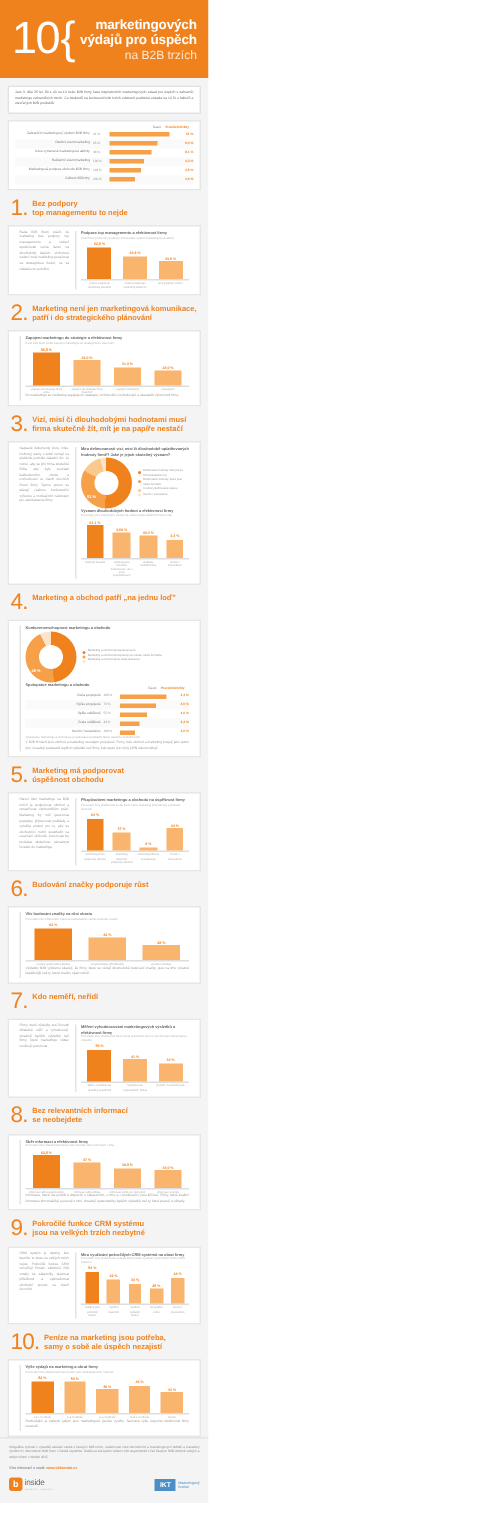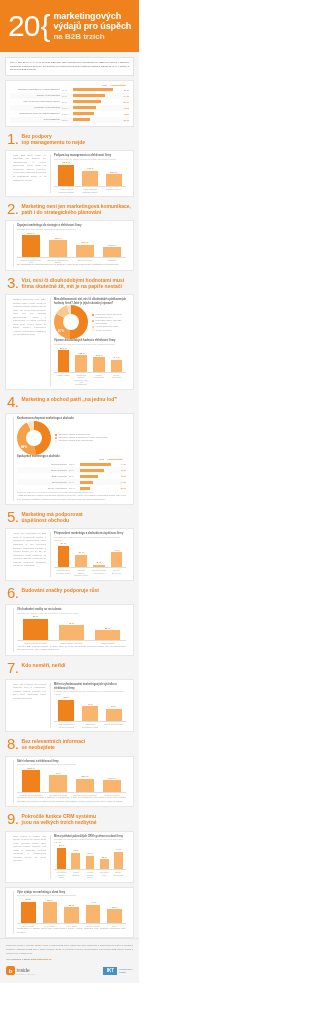--- a/index.html
+++ b/index.html
@@ -26,24 +26,24 @@
     letter-spacing: -1px;
     color: #ffffff;
   }
   .header-brace {
     font-size: 30px;
     font-weight: 200;
     line-height: 1;
     margin: 0 3px 0 1px;
     color: #ffffff;
   }
-  .header-txt { line-height: 1.18; }
+  .header-txt { line-height: 1.18; text-align: right; }
   .header-l1 { font-size: 9px; font-weight: bold; letter-spacing: -0.1px; }
   .header-l2 { font-size: 9px; font-weight: bold; letter-spacing: -0.1px; }
-  .header-l3 { font-size: 8px; font-weight: 700; color: #fde6cf; }
+  .header-l3 { font-size: 8px; font-weight: 400; color: #fde6cf; }
 
   
   .sheet { background: #f4f4f4; padding: 5px 5px 0 5px; }
 
   .intro {
     background: #ffffff;
     border: 1px solid #e2e2e2;
     padding: 3px 4px;
     font-size: 2.3px;
     line-height: 1.55;
@@ -119,21 +119,21 @@
   .logo-name { font-size: 5.5px; color: #6d6d6d; letter-spacing: -0.2px; }
   .logo-tag { font-size: 1.7px; color: #bdbdbd; letter-spacing: 0.2px; }
   .logo-ikt { display: flex; align-items: center; gap: 1.5px; }
   .ikt-mark { width: 14px; height: 8px; background: #4c8fc6; color: #fff; font-size: 4.5px; font-weight: bold; display: flex; align-items: center; justify-content: center; }
   .ikt-txt { font-size: 2.4px; color: #4c8fc6; line-height: 1.25; }
 </style>
 </head>
 <body>
 
 <div class="header">
-  <span class="header-num">20</span>
+  <span class="header-num">10</span>
   <span class="header-brace">{</span>
   <div class="header-txt">
     <div class="header-l1">marketingových</div>
     <div class="header-l2">výdajů pro úspěch</div>
     <div class="header-l3">na B2B trzích</div>
   </div>
 </div>
 
 <div class="sheet">
 
@@ -652,20 +652,27 @@
                   <div class="vlabel">Využívá základní funkce</div>
                   <div class="vlabel">Nevyužívá CRM</div>
                   <div class="vlabel">Nevím / Neuvedeno</div>
                 </div>
               </div>
             </div>
           </div>
         </div>
       </div>
       <div>
+        <div class="sec">
+          <div class="sec-n">10.</div>
+          <div class="sec-t">
+            <div>Peníze na marketing jsou potřeba,</div>
+            <div>samy o sobě ale úspěch nezajistí</div>
+          </div>
+        </div>
         <div class="card">
           <div class="split">
             <div class="split-r vdiv">
               <div class="vchart">
                 <div class="vchart-title">Výše výdajů na marketing a obrat firmy</div>
                 <div class="vchart-sub">Porovnání míry efektivnosti firem podle výše marketingového rozpočtu</div>
                 <div class="vbars">
                   <div class="vbar-col">
                     <div class="vbar-val">52 %</div>
                     <div class="vbar-fill" style="height: 86.9565%; background: rgb(240, 130, 30);"></div>

